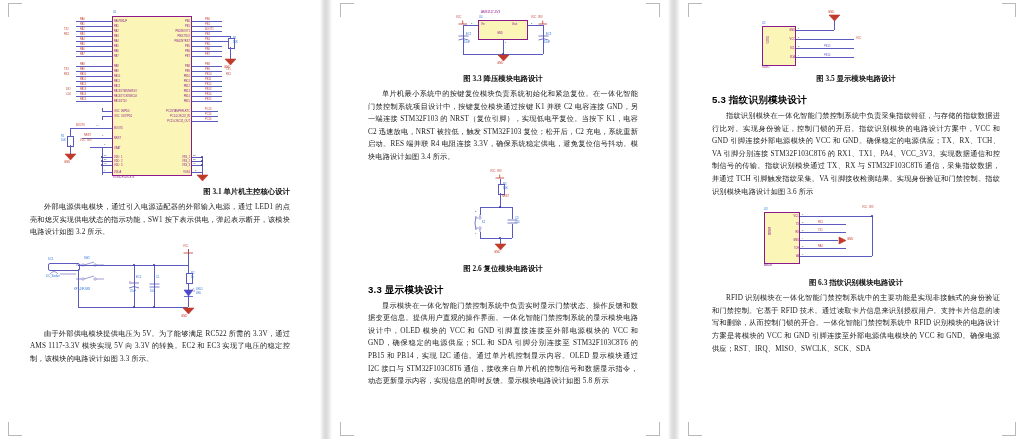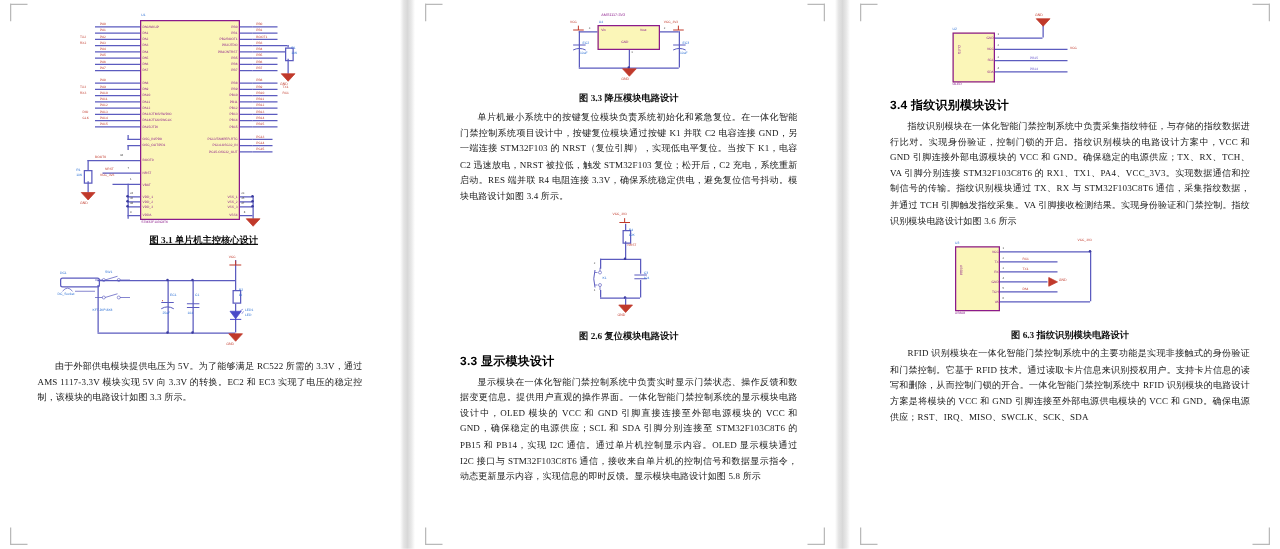--- a/index.html
+++ b/index.html
@@ -65,21 +65,21 @@
     letter-spacing: 0.15px;
   }
   .figcap {
     font-size: 7.4px;
     line-height: 12px;
     color: #111;
     margin: 3px 0 3px 0;
     font-weight: bold;
     text-align: center;
   }
-  .figcap.left { text-align: center; padding-left: 6px; text-decoration: underline;}
+  .figcap.left { text-align: right; padding-left: 6px;}
   h2.sec {
     font-size: 9.6px;
     line-height: 15px;
     margin: 7px 0 3px 0;
     color: #000;
     font-family: "Liberation Sans", "DejaVu Sans", sans-serif;
     font-weight: bold;
     letter-spacing: 0.2px;
   }
 
@@ -414,20 +414,21 @@
           <div class="pnum" style="left:163px;top:149.5px;">35</div>
           <div class="pnum" style="left:163px;top:153.5px;">47</div>
           <div class="pnum" style="left:165px;top:160.5px;">8</div>
           <svg class="gndsym" style="left:166px;top:166px;" width="13" height="8" viewBox="0 0 13 8">
             <polygon points="1,1 12,1 6.5,7" fill="#c0392b" stroke="#c0392b" stroke-width="0.6"></polygon>
           </svg>
         </div>
       </div>
 
       <div class="figcap left">图 3.1  单片机主控核心设计</div>
+      <p class="body">外部电源供电模块，通过引入电源适配器的外部输入电源，通过 LED1 的点亮和熄灭实现供电状态的指示功能，SW1 按下表示供电，弹起表示断开，该模块电路设计如图 3.2 所示。</p>
 
       <div class="sch" style="height:85px;margin-top:4px;">
 
         <div class="pinbox" style="left:18px;top:20px;width:30px;height:6px;border-radius:2px;"></div>
         <div class="refdes" style="left:18px;top:15px;">DC1</div>
         <div class="refdes" style="left:16px;top:32px;">DC_Socket</div>
         <svg style="position:absolute;left:18px;top:26px;" width="30" height="6" viewBox="0 0 30 6">
           <path d="M2,5 Q6,0 10,5" stroke="#5b5bbf" fill="none" stroke-width="0.6"></path>
           <line x1="12" y1="5" x2="28" y2="5" stroke="#5b5bbf" stroke-width="0.6"></line>
         </svg>
@@ -648,21 +649,22 @@
         <div class="wire v" style="left:122px;top:10px;height:12px;"></div>
         <svg class="gndsym" style="left:116px;top:6px;" width="13" height="8" viewBox="0 0 13 8">
           <polygon points="1,1 12,1 6.5,7" fill="#c0392b" stroke="#c0392b" stroke-width="0.6"></polygon>
         </svg>
         <div class="gndtxt" style="left:116px;top:2px;">GND</div>
         <div class="netlbl" style="left:144px;top:29px;">VCC</div>
         <div class="netlbl blue" style="left:112px;top:36.5px;">PB15</div>
         <div class="netlbl blue" style="left:112px;top:45.5px;">PB14</div>
       </div>
 
-      <h2 class="sec">3.4 指纹识别模块设计</h2>
+      <div class="figcap">图 3.5 显示模块电路设计</div>
+      <h2 class="sec">5.3 指纹识别模块设计</h2>
       <p class="body">指纹识别模块在一体化智能门禁控制系统中负责采集指纹特征，与存储的指纹数据进行比对。实现身份验证，控制门锁的开启。指纹识别模块的电路设计方案中，VCC 和 GND 引脚连接外部电源模块的 VCC 和 GND。确保稳定的电源供应；TX、RX、TCH、VA 引脚分别连接 STM32F103C8T6 的 RX1、TX1、PA4、VCC_3V3。实现数据通信和控制信号的传输。指纹识别模块通过 TX、RX 与 STM32F103C8T6 通信，采集指纹数据，并通过 TCH 引脚触发指纹采集。VA 引脚接收检测结果。实现身份验证和门禁控制。指纹识别模块电路设计如图 3.6 所示</p>
 
       <div class="sch" style="height:72px;margin-top:4px;">
         <div class="chip" style="left:52px;top:10px;width:36px;height:52px;"></div>
         <div class="refdes" style="left:52px;top:5.5px;">U3</div>
         <div class="partname" style="left:52px;top:62px;">AS608</div>
         <div class="vertlbl" style="left:55px;top:25px;">AS608</div>
 
         <div class="pinlbl" style="left:74px;top:13px;text-align:right;width:13px;">VCC</div>
         <div class="pinlbl" style="left:74px;top:21px;text-align:right;width:13px;">TX</div>

